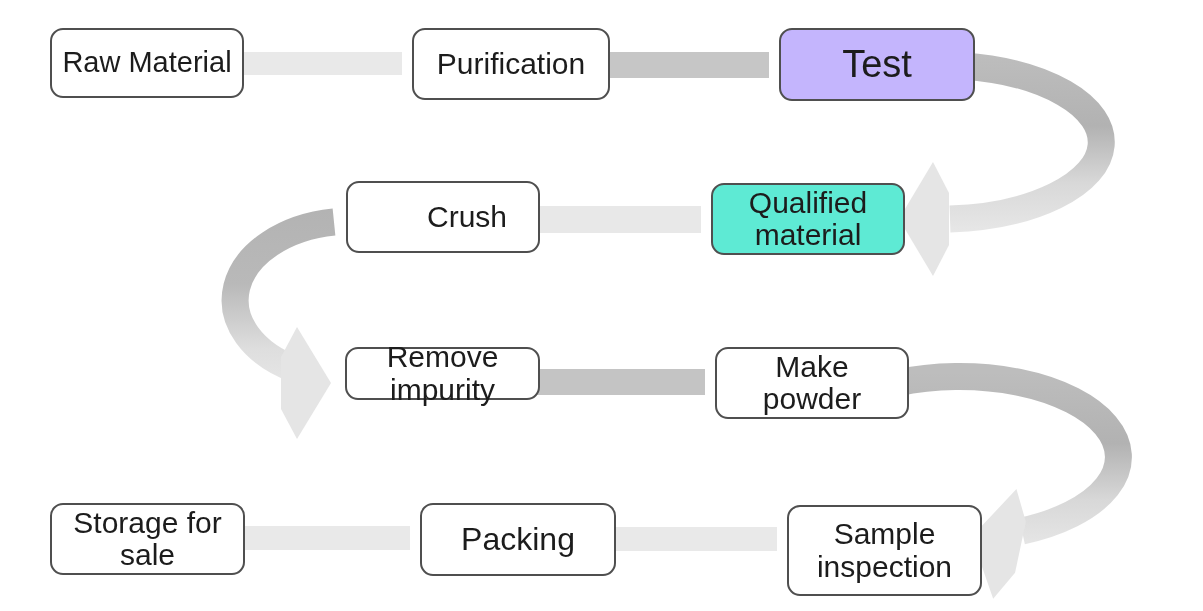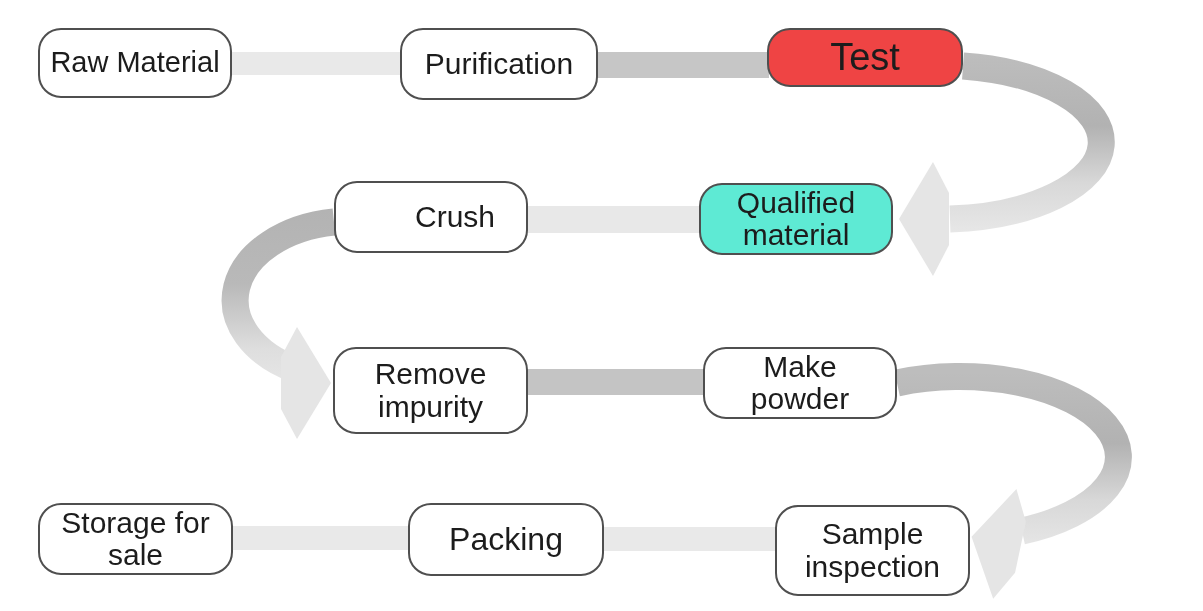--- a/index.html
+++ b/index.html
@@ -10,28 +10,29 @@
     overflow:hidden;
     font-family:"Liberation Sans","DejaVu Sans",sans-serif;
   }
   #connector-layer{position:absolute;left:0;top:0;width:1203px;height:611px;}
   #node-layer{position:absolute;left:0;top:0;width:1203px;height:611px;}
   .node{
     position:absolute;
     box-sizing:border-box;
     background:#ffffff;
     border:2.5px solid #4f4f4f;
-    border-radius:23px;
+    border-radius:13px;
     display:flex;
     flex-direction:column;
     align-items:center;
     justify-content:center;
     text-align:center;
     color:#1c1c1c;
     line-height:1.07;
+    margin-left:12px;
   }
   .node span{display:block;white-space:nowrap;}
 </style>
 </head>
 <body>
 
 <div id="canvas">
 
   <svg id="connector-layer" viewBox="0 0 1203 611" xmlns="http://www.w3.org/2000/svg">
     <defs>
@@ -75,31 +76,31 @@
     <rect x="231" y="526" width="179" height="24" fill="#e9e9e9"></rect>
   </svg>
 
   <div id="node-layer">
       <div class="node" style="left: 38px; top: 28px; width: 194px; height: 70px; font-size: 29px; background: rgb(255, 255, 255); border-color: rgb(79, 79, 79); color: rgb(28, 28, 28);">
         <span>Raw Material</span>
       </div>
       <div class="node" style="left: 400px; top: 28px; width: 198px; height: 72px; font-size: 30px; background: rgb(255, 255, 255); border-color: rgb(79, 79, 79); color: rgb(28, 28, 28);">
         <span>Purification</span>
       </div>
-      <div class="node" style="left: 767px; top: 28px; width: 196px; height: 59px; font-size: 38px; background: #ef4444; border-color: rgb(79, 79, 79); color: rgb(28, 28, 28);">
+      <div class="node" style="left: 767px; top: 28px; width: 196px; height: 73px; font-size: 38px; background: #c4b5fd; border-color: rgb(79, 79, 79); color: rgb(28, 28, 28);">
         <span>Test</span>
       </div>
       <div class="node" style="left: 334px; top: 181px; width: 194px; height: 72px; font-size: 30px; background: rgb(255, 255, 255); border-color: rgb(79, 79, 79); color: rgb(28, 28, 28); padding-left: 48px;">
         <span>Crush</span>
       </div>
       <div class="node" style="left: 699px; top: 183px; width: 194px; height: 72px; font-size: 30px; background: #5eead4; border-color: rgb(79, 79, 79); color: rgb(28, 28, 28);">
         <span>Qualified</span>
         <span>material</span>
       </div>
-      <div class="node" style="left: 333px; top: 347px; width: 195px; height: 87px; font-size: 30px; background: rgb(255, 255, 255); border-color: rgb(79, 79, 79); color: rgb(28, 28, 28);">
+      <div class="node" style="left: 333px; top: 347px; width: 195px; height: 53px; font-size: 30px; background: rgb(255, 255, 255); border-color: rgb(79, 79, 79); color: rgb(28, 28, 28);">
         <span>Remove</span>
         <span>impurity</span>
       </div>
       <div class="node" style="left: 703px; top: 347px; width: 194px; height: 72px; font-size: 30px; background: rgb(255, 255, 255); border-color: rgb(79, 79, 79); color: rgb(28, 28, 28);">
         <span>Make</span>
         <span>powder</span>
       </div>
       <div class="node" style="left: 38px; top: 503px; width: 195px; height: 72px; font-size: 30px; background: rgb(255, 255, 255); border-color: rgb(79, 79, 79); color: rgb(28, 28, 28);">
         <span>Storage for</span>
         <span>sale</span>

